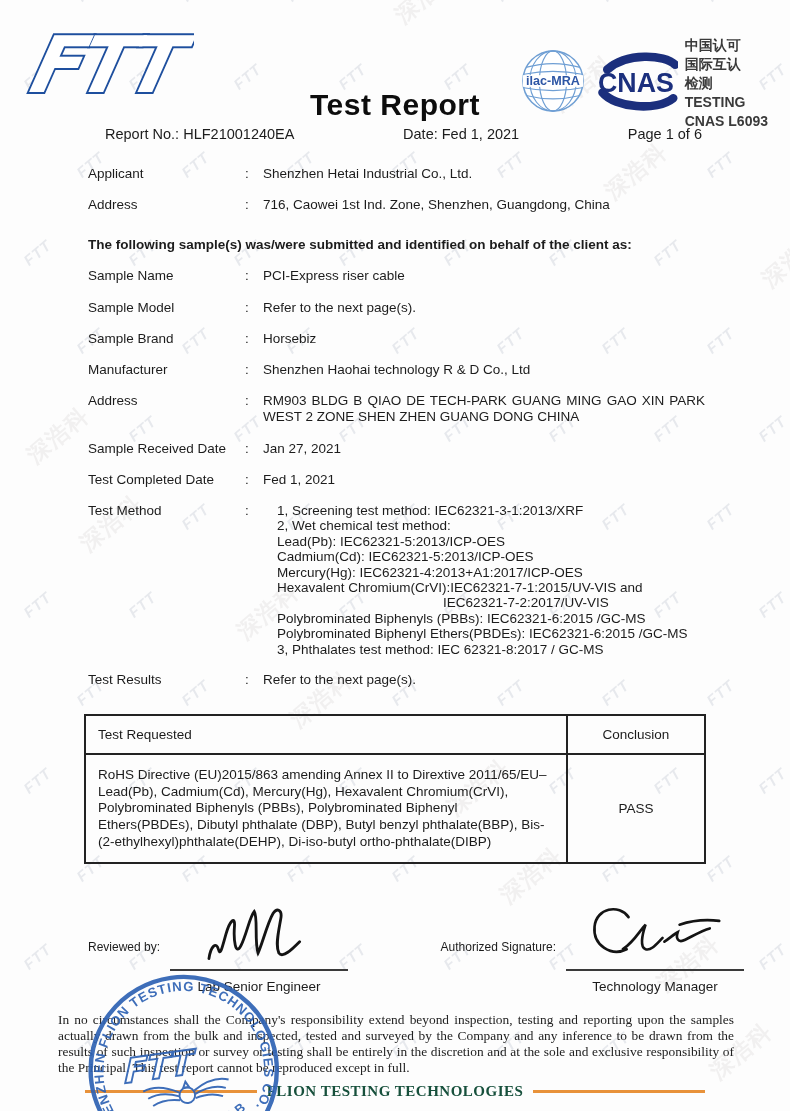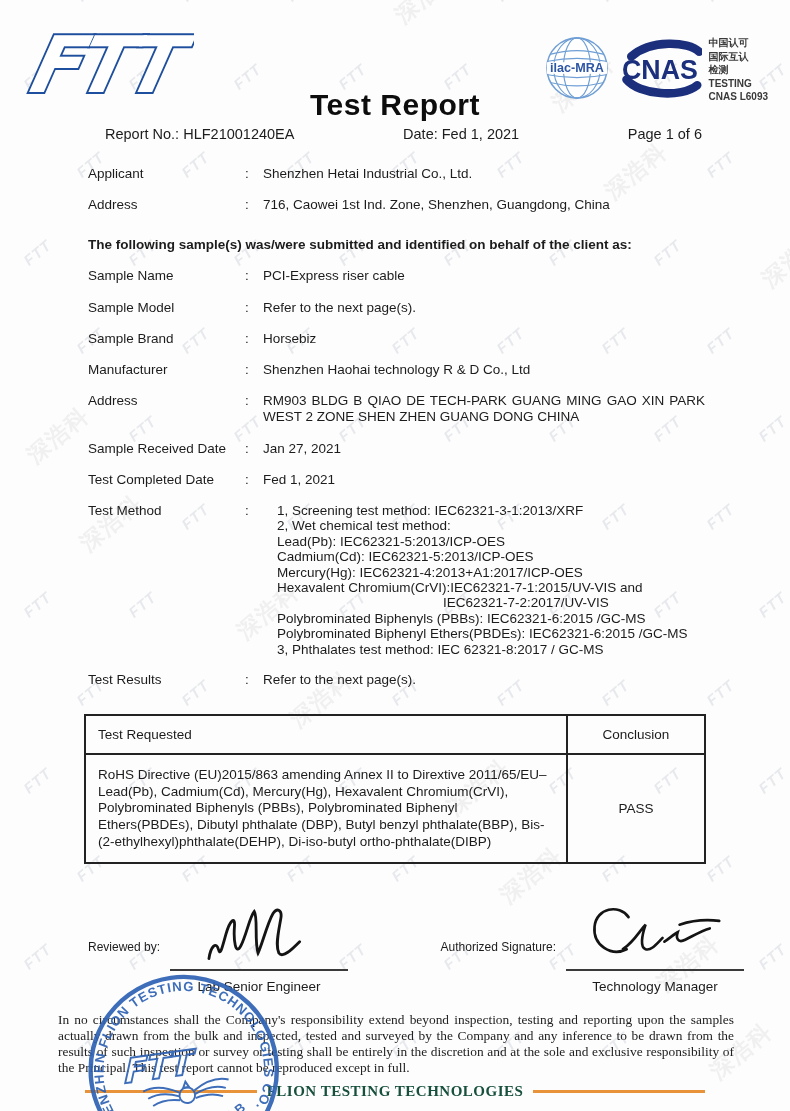--- a/index.html
+++ b/index.html
@@ -13,21 +13,21 @@
   .wm{position:absolute;transform:rotate(-40deg);font:italic bold 15px "Liberation Sans",sans-serif;
       color:rgba(120,132,155,.16);letter-spacing:1px;white-space:nowrap;}
   .wm-cjk{font-style:normal;font-size:23px;color:rgba(150,138,138,.11);}
   .content{position:relative;z-index:1;}
 
   
   .header{position:relative;height:112px;}
   .ftt-logo{position:absolute;left:26px;top:18px;}
   .report-title{text-align:center;padding-top:88px;font-size:30px;font-weight:bold;color:#0d0d0d;letter-spacing:.5px;}
   .certs{position:absolute;right:22px;top:36px;display:flex;align-items:center;gap:7px;}
-  .cert-text{font-size:10px;line-height:1.35;font-weight:bold;color:#3a3a3a;}
+  .cert-text{font-size:14px;line-height:1.35;font-weight:bold;color:#3a3a3a;}
 
   .meta-row{display:flex;justify-content:space-between;margin:14px 88px 0 105px;font-size:14.5px;}
 
   
   .info{margin:24px 85px 0 88px;font-size:13.5px;}
   .row{display:flex;margin-bottom:15px;line-height:1.2;}
   .row .lbl{width:157px;flex:none;}
   .row .col{width:18px;flex:none;}
   .row .val{flex:1;}
   .b{font-weight:normal;}

